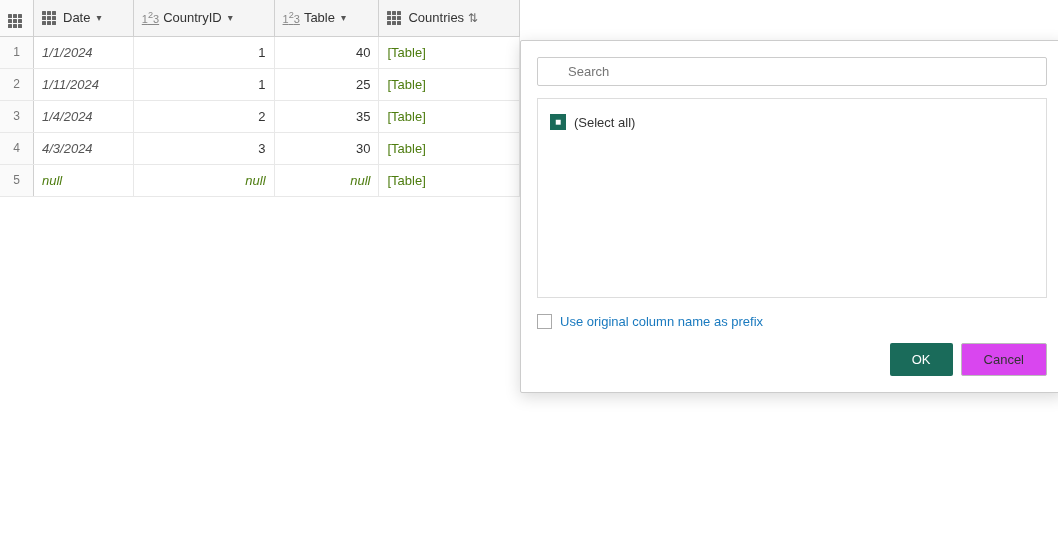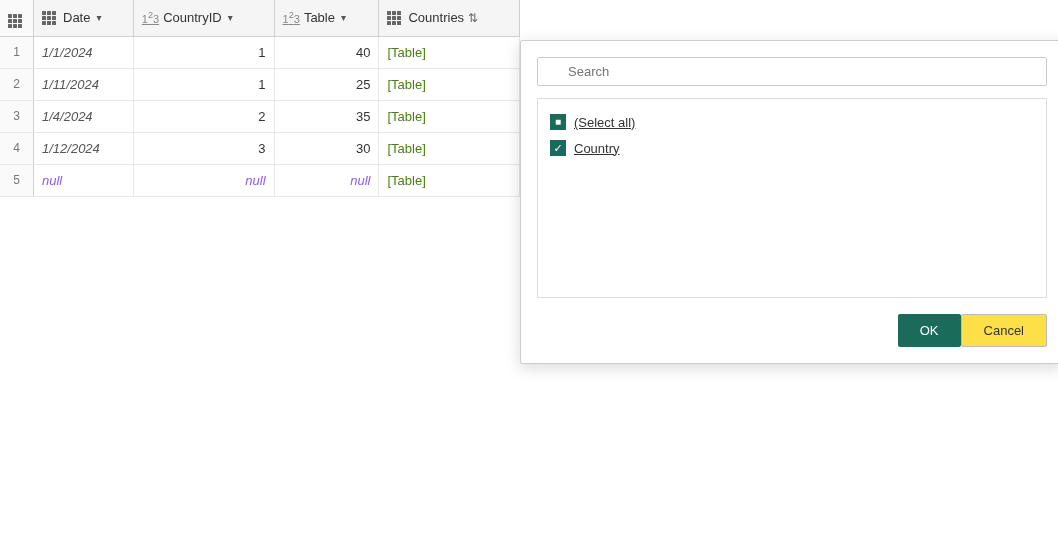--- a/index.html
+++ b/index.html
@@ -73,21 +73,21 @@
       text-align: left;
       font-style: italic;
     }
 
     td.table-link {
       color: #4d7c0f;
       text-align: left;
     }
 
     td.null-cell {
-      color: #8b5cf6;
+      color: #4d7c0f;
       font-style: italic;
     }
 
     .row-num {
       width: 24px;
       text-align: center;
       color: #777;
       border-right: 1px solid #d0d0d0;
       background: #fafafa;
       font-size: 12px;
@@ -143,21 +143,20 @@
       align-items: center;
       gap: 8px;
       padding: 5px 0;
       cursor: pointer;
     }
 
     .checkbox-item label {
       cursor: pointer;
       font-size: 13px;
       color: #333;
-      text-decoration: underline;
     }
 
     
     .cb {
       width: 16px;
       height: 16px;
       border: 1.5px solid #aaa;
       background: #fff;
       display: flex;
       align-items: center;
@@ -209,34 +208,35 @@
       color: #333;
     }
 
     .prefix-label span {
       color: #1a7abf;
     }
 
     .button-row {
       display: flex;
       justify-content: flex-end;
+      gap: 8px;
     }
 
     .btn-ok {
       background: #1a6b5a;
       color: #fff;
       border: none;
       padding: 8px 22px;
       font-size: 13px;
       border-radius: 2px;
       cursor: pointer;
     }
 
     .btn-cancel {
-      background: #fde047;
+      background: #d946ef;
       color: #333;
       border: 1px solid #bbb;
       padding: 8px 22px;
       font-size: 13px;
       border-radius: 2px;
       cursor: pointer;
     }
 
     .sort-icon {
       font-size: 12px;
@@ -343,21 +343,21 @@
   </tr>
         <tr>
     <td class="row-num">3</td>
     <td class="date-cell ">1/4/2024</td>
     <td class="">2</td>
     <td class="">35</td>
     <td class="table-link">[Table]</td>
   </tr>
         <tr>
     <td class="row-num">4</td>
-    <td class="date-cell ">1/12/2024</td>
+    <td class="date-cell ">4/3/2024</td>
     <td class="">3</td>
     <td class="">30</td>
     <td class="table-link">[Table]</td>
   </tr>
         <tr>
     <td class="row-num">5</td>
     <td class="date-cell null-cell">null</td>
     <td class="null-cell">null</td>
     <td class="null-cell">null</td>
     <td class="table-link">[Table]</td>
@@ -374,25 +374,27 @@
         </svg>
       </span>
       <input type="text" class="search-box" placeholder="Search" style="">
     </div>
 
     <div class="checkbox-list" id="checkbox-list">
     <div class="checkbox-item">
     <div class="cb partial"></div>
     <label>(Select all)</label>
   </div>
-        <div class="checkbox-item">
-    <div class="cb checked"></div>
-    <label>Country</label>
-  </div>
       </div>
 
+    <div class="prefix-row">
+      <div class="cb-small"></div>
+      <span class="prefix-label">
+        <span>Use original column name as </span><span style="color:#1a7abf">prefix</span>
+      </span>
+    </div>
 
     <div class="button-row">
       <button class="btn-ok">OK</button>
       <button class="btn-cancel">Cancel</button>
     </div>
   </div>
 </div>
 
 </body></html>

